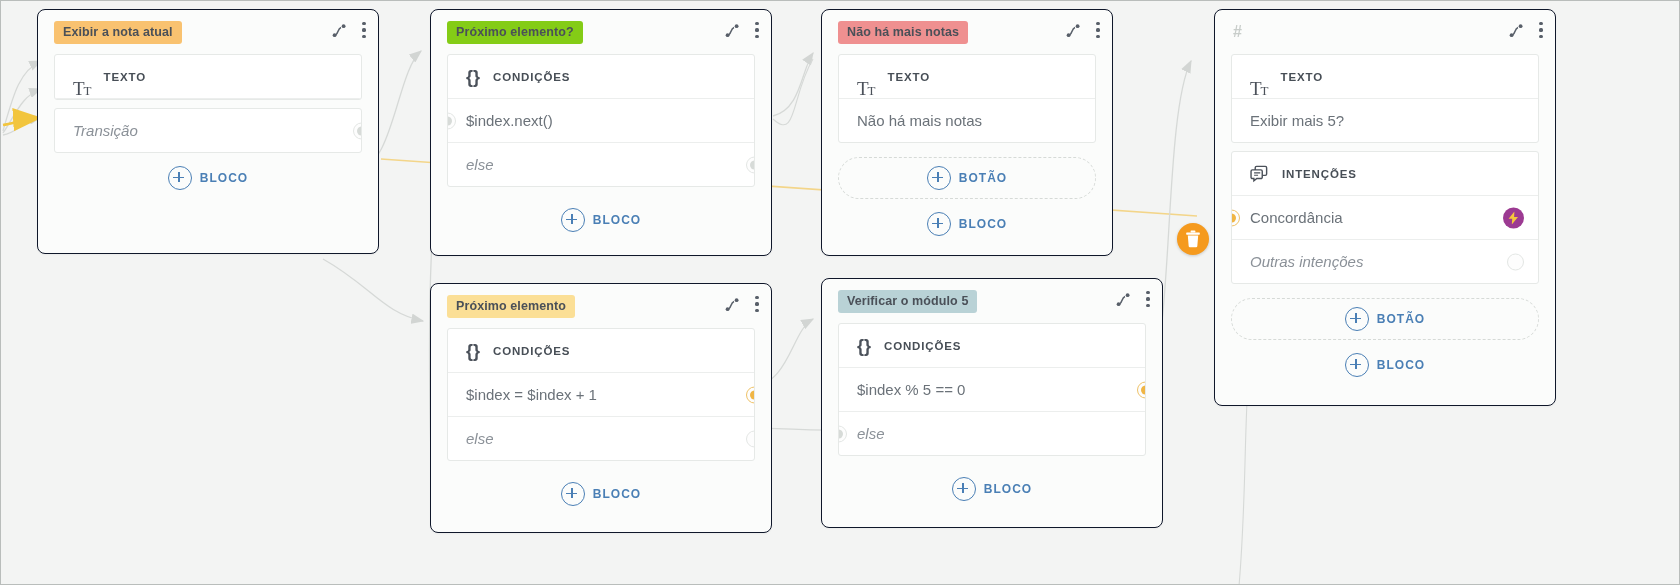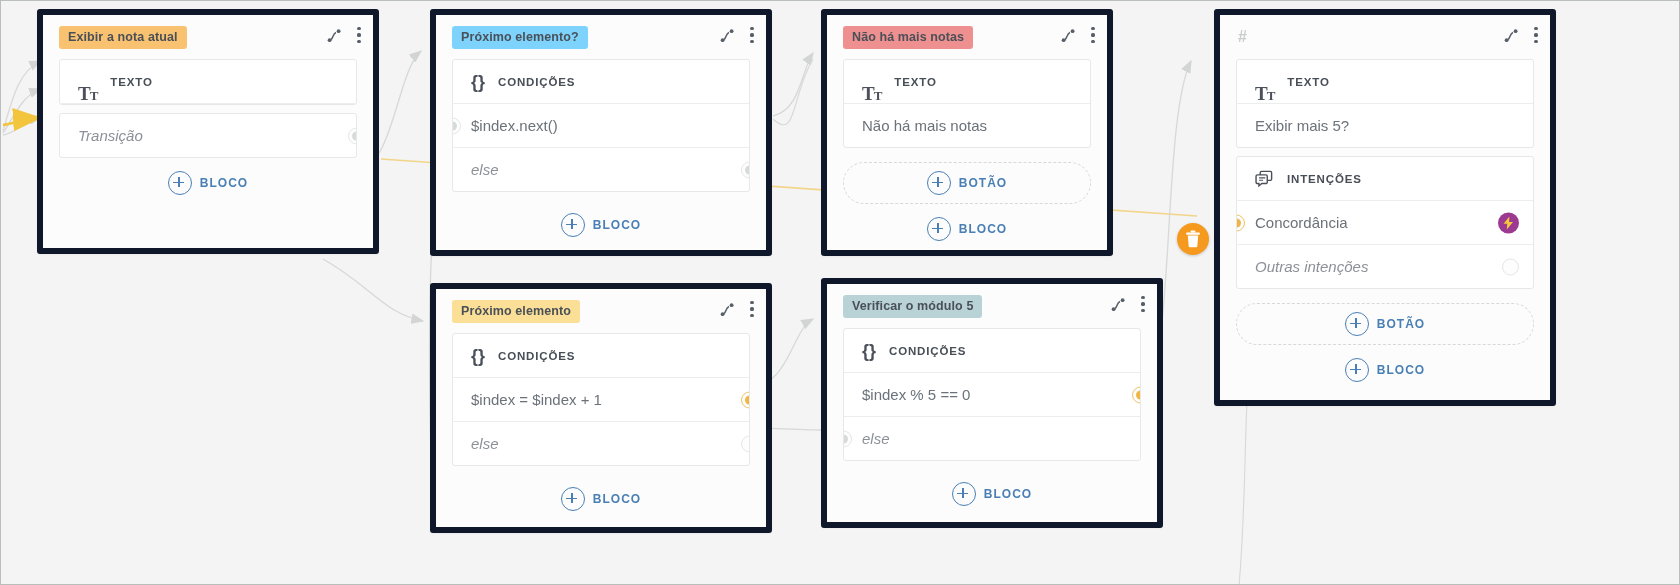--- a/index.html
+++ b/index.html
@@ -24,22 +24,22 @@
     left: 0; top: 0;
     width: 1680px;
     height: 585px;
     pointer-events: none;
   }
 
   
   .card {
     position: absolute;
     background: #fbfcfb;
-    border: 6px solid #0f172a;
-    border-radius: 3px;
+    border: 1px solid #0f172a;
+    border-radius: 8px;
     box-sizing: border-box;
     box-shadow: 0 1px 2px rgba(0,0,0,0.04);
   }
   .card-head {
     position: relative;
     height: 44px;
     display: flex;
     align-items: center;
     padding: 0 14px 0 16px;
   }
@@ -90,21 +90,21 @@
     border-bottom: 1px solid #eceeed;
   }
   .panel-head .ptitle {
     font-size: 11.5px;
     font-weight: bold;
     letter-spacing: 0.85px;
     color: #474e56;
   }
   .glyph-text {
     font-family: "Liberation Serif", serif;
-    font-weight: bold;
+    font-weight: normal;
     font-size: 19px;
     color: #4b515a;
     line-height: 1;
     letter-spacing: -1px;
     margin-top: 24px;
   }
   .glyph-text small { font-size: 13px; }
   .glyph-braces {
     font-family: "Liberation Sans", sans-serif;
     font-weight: bold;
@@ -283,21 +283,21 @@
       </div>
     </div>
     <div class="addrow">
       <span class="plus"></span>
       <span>BLOCO</span>
     </div>
   </div>
 
   <div class="card" style="left:429px; top:8px; width:342px; height:247px;">
     <div class="card-head">
-      <span class="tag" style="background:#7dd3fc;">Próximo elemento?</span>
+      <span class="tag" style="background:#84cc16;">Próximo elemento?</span>
       <span class="head-tools">
         <span>
           <svg class="ico-link" viewBox="0 0 16 16">
               <path d="M3,13 C6,13 5.5,6.5 9,5.5" fill="none" stroke="#585f69" stroke-width="1.5"></path>
               <circle cx="2.6" cy="13.2" r="1.9" fill="#585f69"></circle>
               <circle cx="11.6" cy="4.2" r="1.9" fill="#585f69"></circle>
             </svg>
         </span>
         <span class="kebab">
             <i></i>

